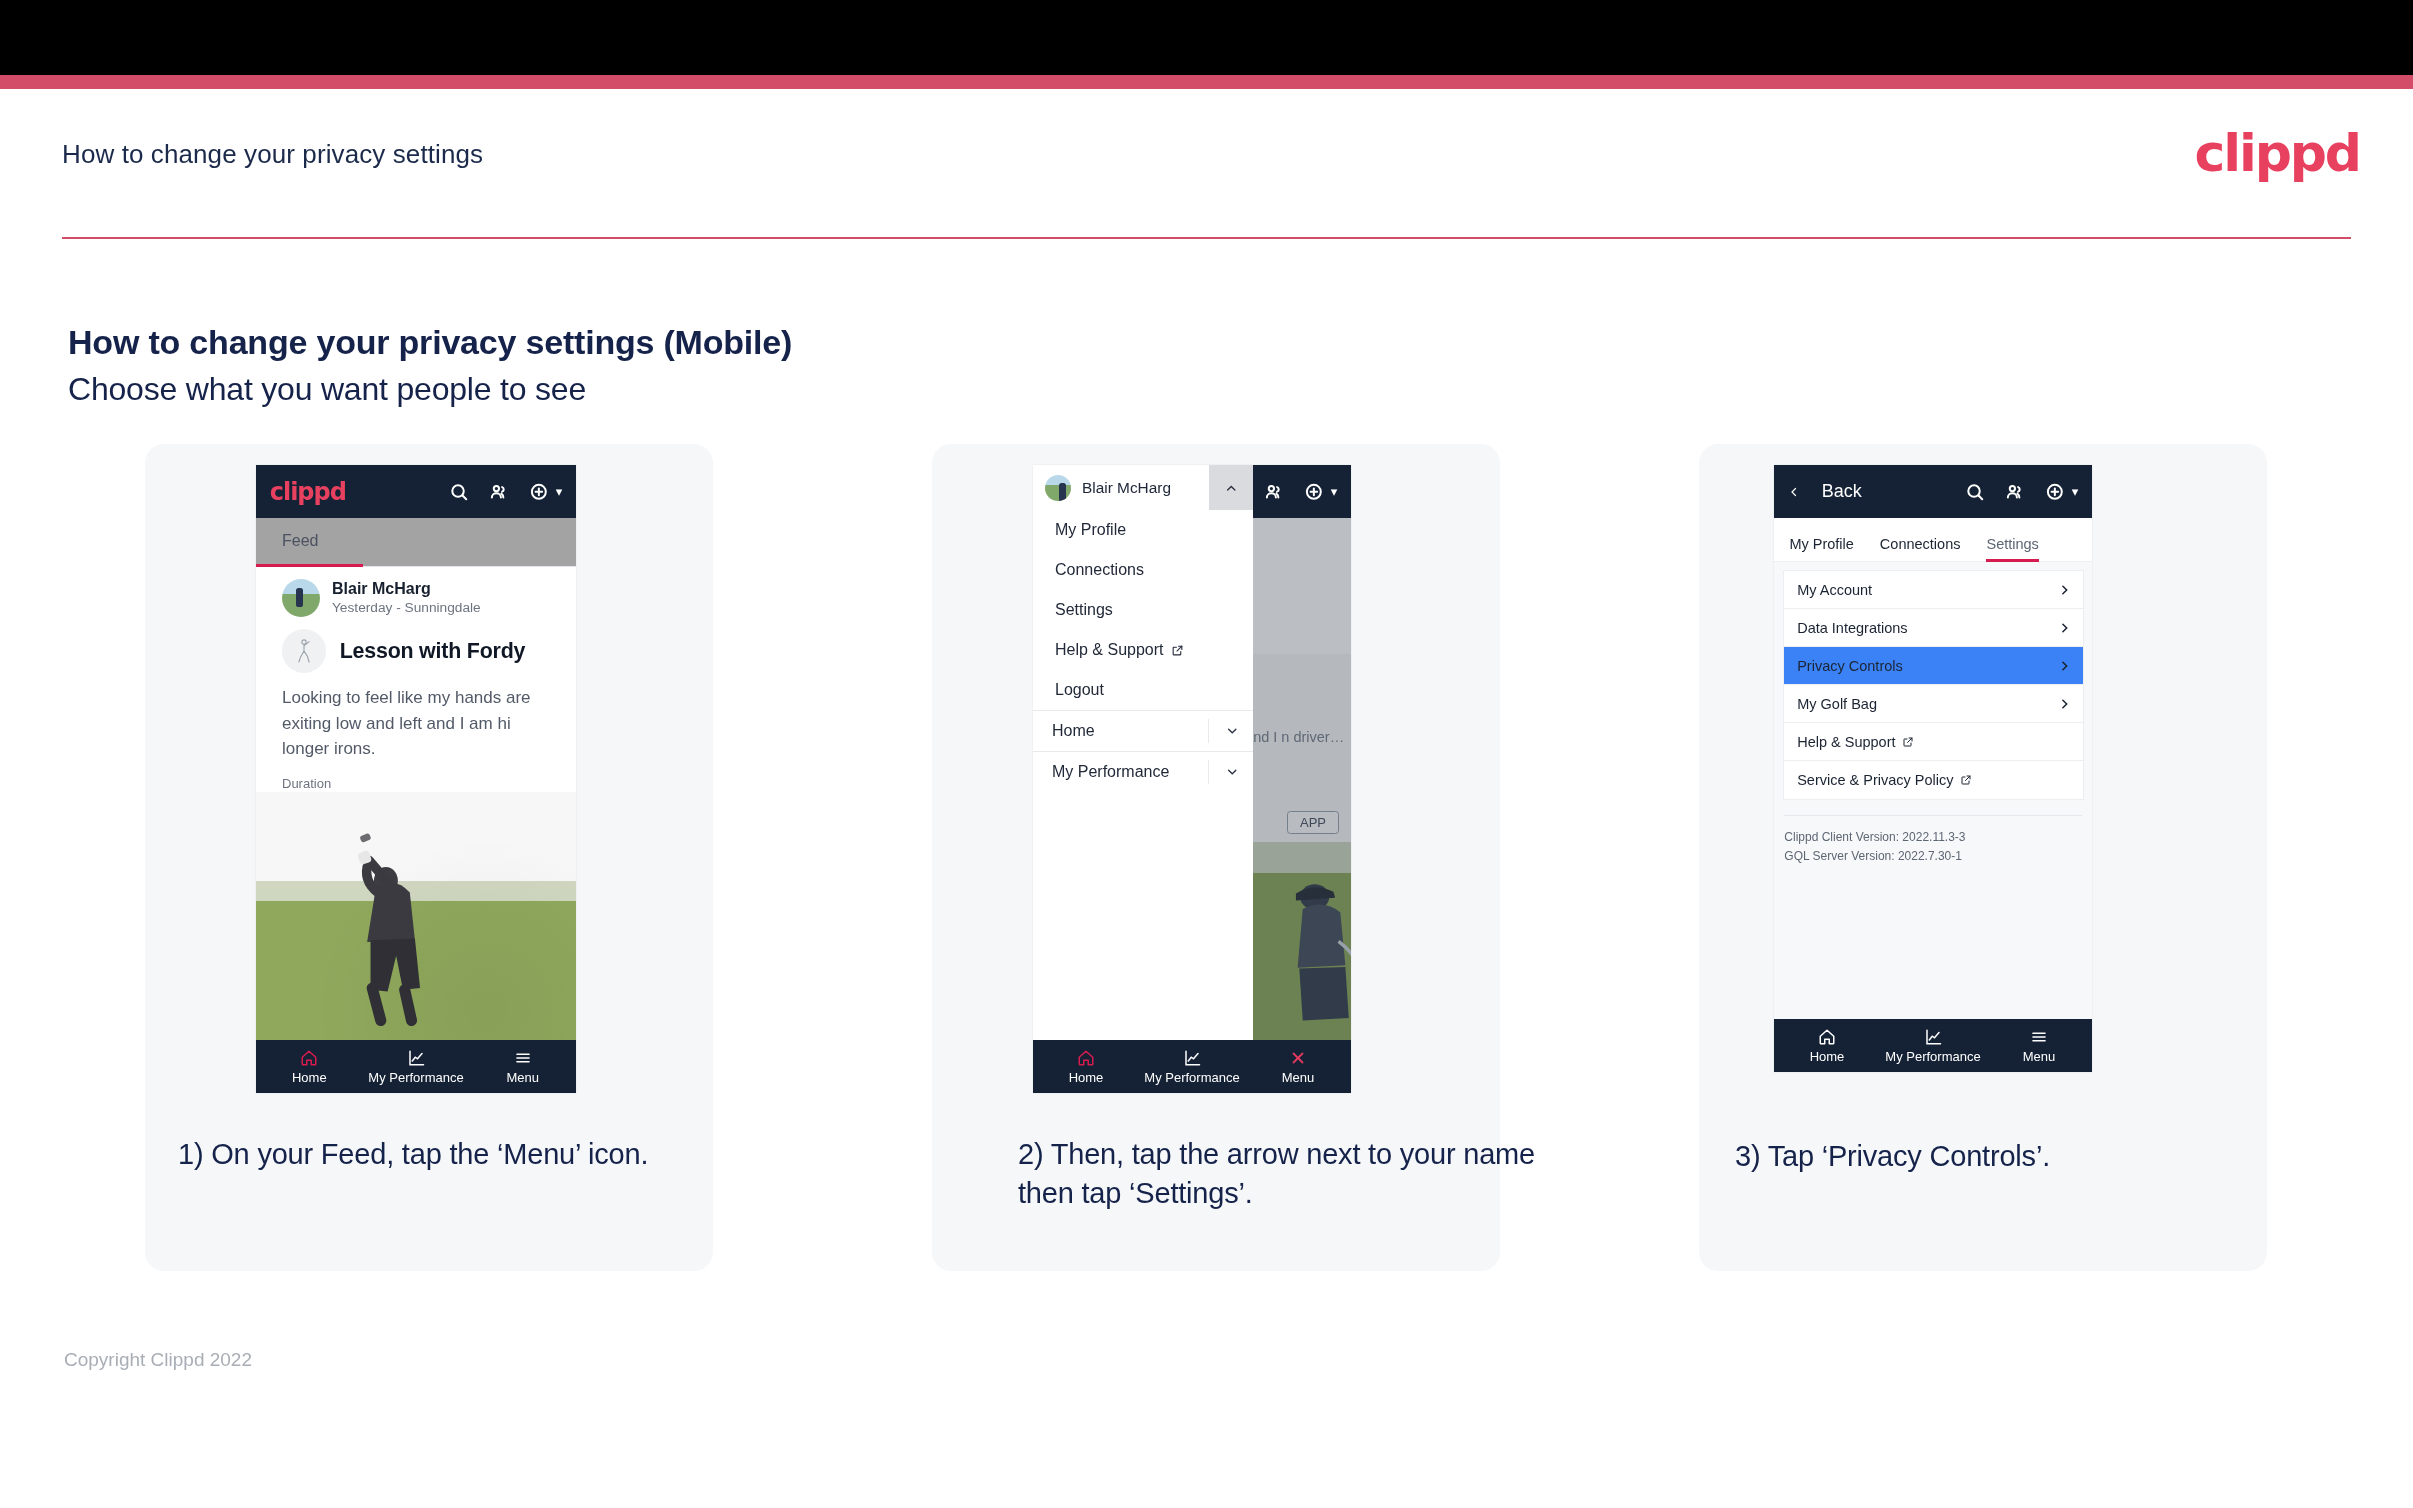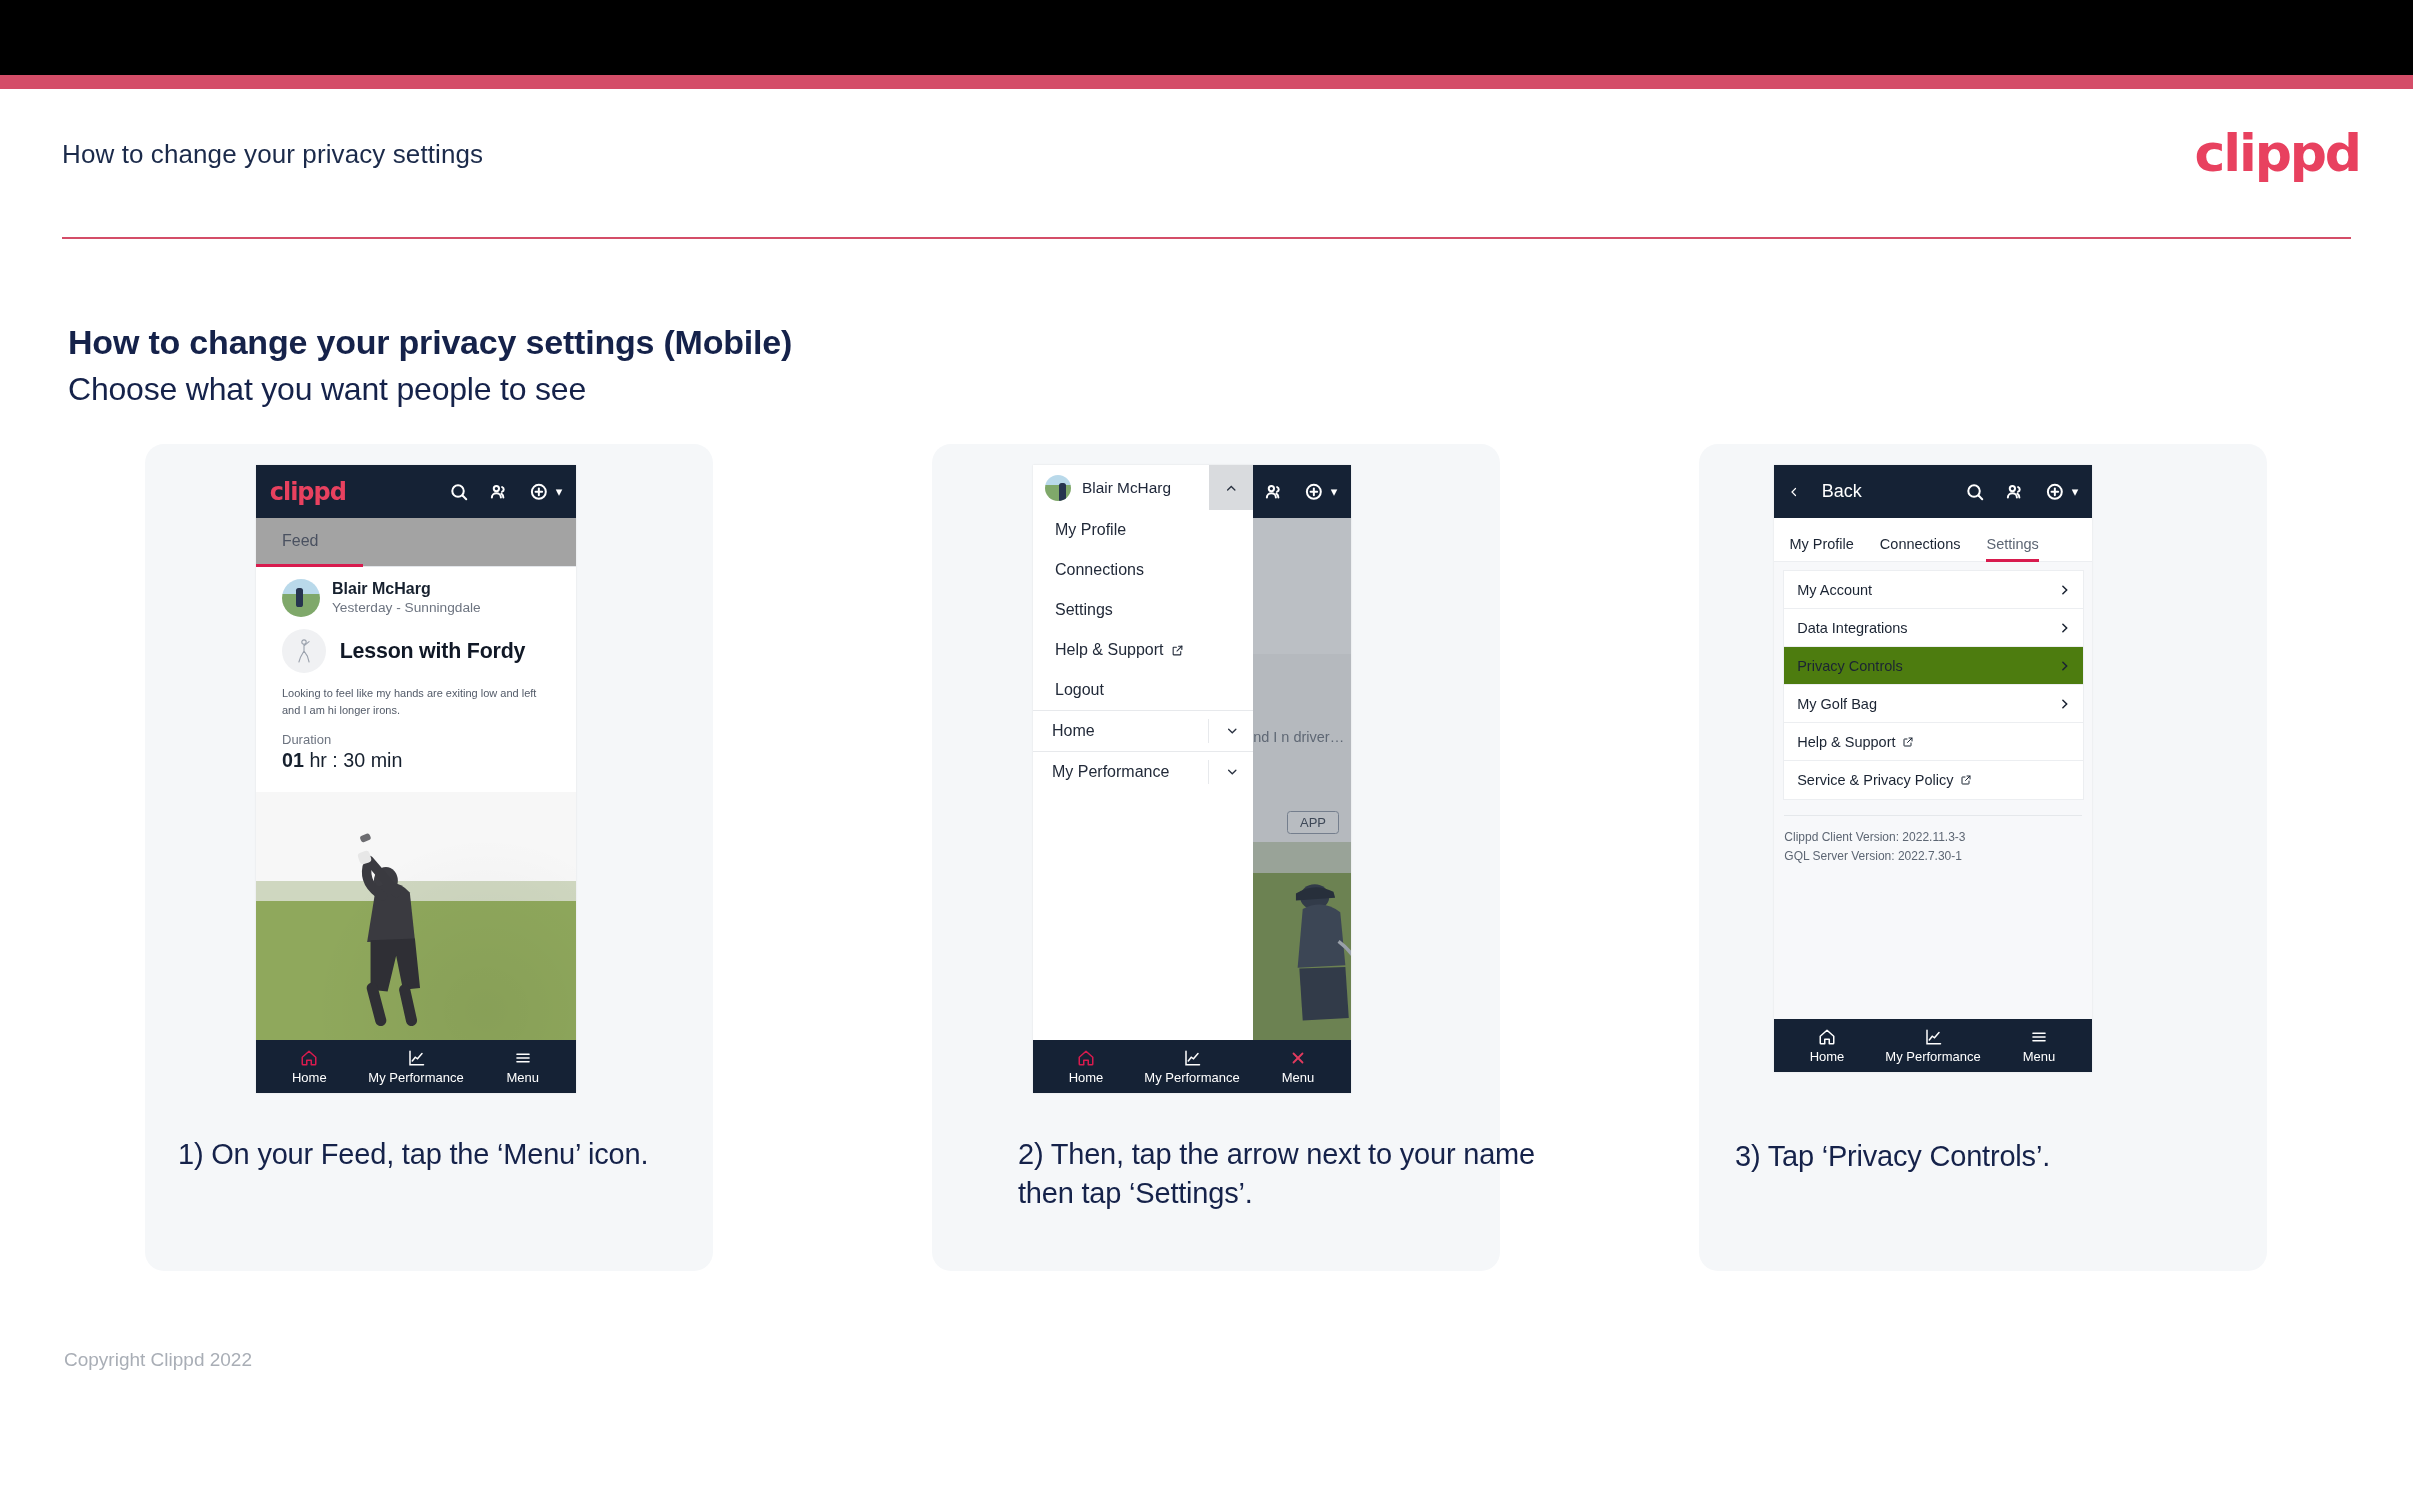--- a/index.html
+++ b/index.html
@@ -88,21 +88,21 @@
   .post-name { font-size: 16px; font-weight: 700; color: #16202e; line-height: 1.25; }
   .post-meta { font-size: 13.7px; color: #6d7480; line-height: 1.3; }
 
   .lesson-row { display: flex; align-items: center; gap: 13.7px; margin-top: 12px; }
   .lesson-icon {
     width: 44px; height: 44px; border-radius: 50%; background: #f0f1f3;
     display: flex; align-items: center; justify-content: center; flex: none;
   }
   .lesson-title { font-size: 21.4px; font-weight: 700; color: #101826; letter-spacing: -0.2px; }
 
-  .post-body { margin-top: 12px; font-size: 11px; color: #525a68; line-height: 1.5; }
+  .post-body { margin-top: 12px; font-size: 17px; color: #525a68; line-height: 1.5; }
   .post-duration-lbl { margin-top: 13.7px; font-size: 13px; color: #6d7480; }
   .post-duration-val { font-size: 19.7px; color: #16202e; margin-top: 1.7px; }
   .post-duration-val b { font-weight: 700; }
 
   .photo {
     position: absolute; left: 0; right: 0; bottom: 53px; height: 248px;
     background:
       radial-gradient(circle at 72% 88%, rgba(0,0,0,.05), transparent 55%),
       linear-gradient(#f7f7f7 0 36%, #cfd7c0 36% 44%, #8fa85c 44% 100%);
     overflow: hidden;
@@ -160,21 +160,21 @@
   .tabs3 { display: flex; align-items: flex-end; height: 44px; background: #fff; padding: 0 15.4px; gap: 26px; border-bottom: 0.9px solid #eceef1;}
   .tab3 { font-size: 14.5px; color: #1b2433; padding-bottom: 9.4px; position: relative; }
   .tab3.active { color: #5c6573; }
   .tab3.active::after { content: ""; position: absolute; left: 0; right: 0; bottom: -0.9px; height: 3.4px; background: #d81b4e; }
   .setlist { margin: 7.7px 8.5px 0 8.5px; background: #fff; border: 0.9px solid #eceef1; }
   .setrow {
     position: relative; height: 38px; display: flex; align-items: center; padding: 0 13.7px;
     font-size: 14.5px; color: #1b2433; border-bottom: 0.9px solid #eceef1;
   }
   .setrow:last-child { border-bottom: none; }
-  .setrow.sel { background: #4d7c0f; }
+  .setrow.sel { background: #3b82f6; }
   .setrow .chev { position: absolute; right: 12px; top: 50%; transform: translateY(-50%); }
   .setrow .ext { margin-left: 6.8px; }
   .versions { margin: 15.4px 10.3px 0 10.3px; padding-top: 12px; border-top: 0.9px solid #e5e8eb; }
   .versions div { font-size: 12px; color: #5d6673; line-height: 1.55; }
 
   
   .caption {
     position: absolute; font-size: 29px; color: #15224a; line-height: 1.34; letter-spacing: -0.2px;
   }
   #cap-1 { left: 178px; top: 1135px; width: 598px; }

